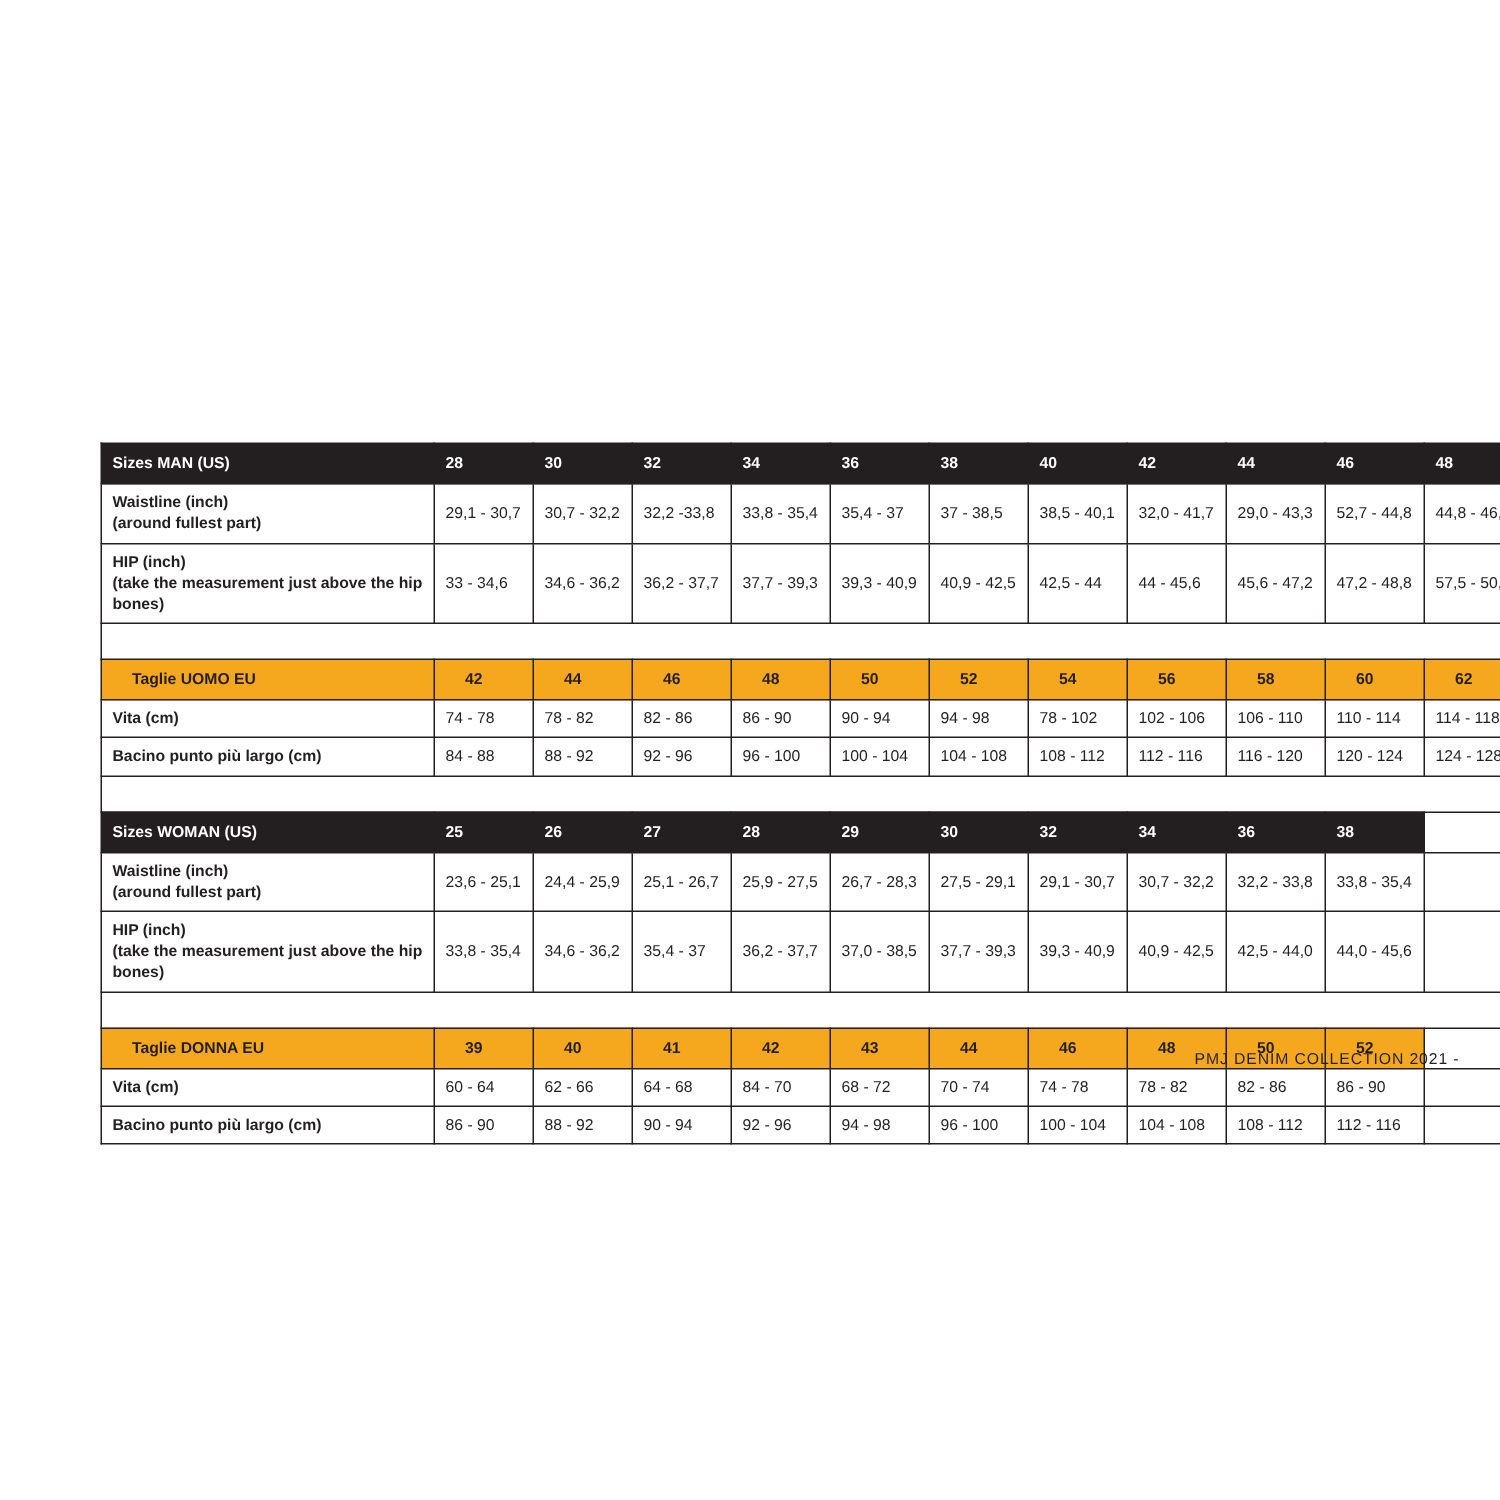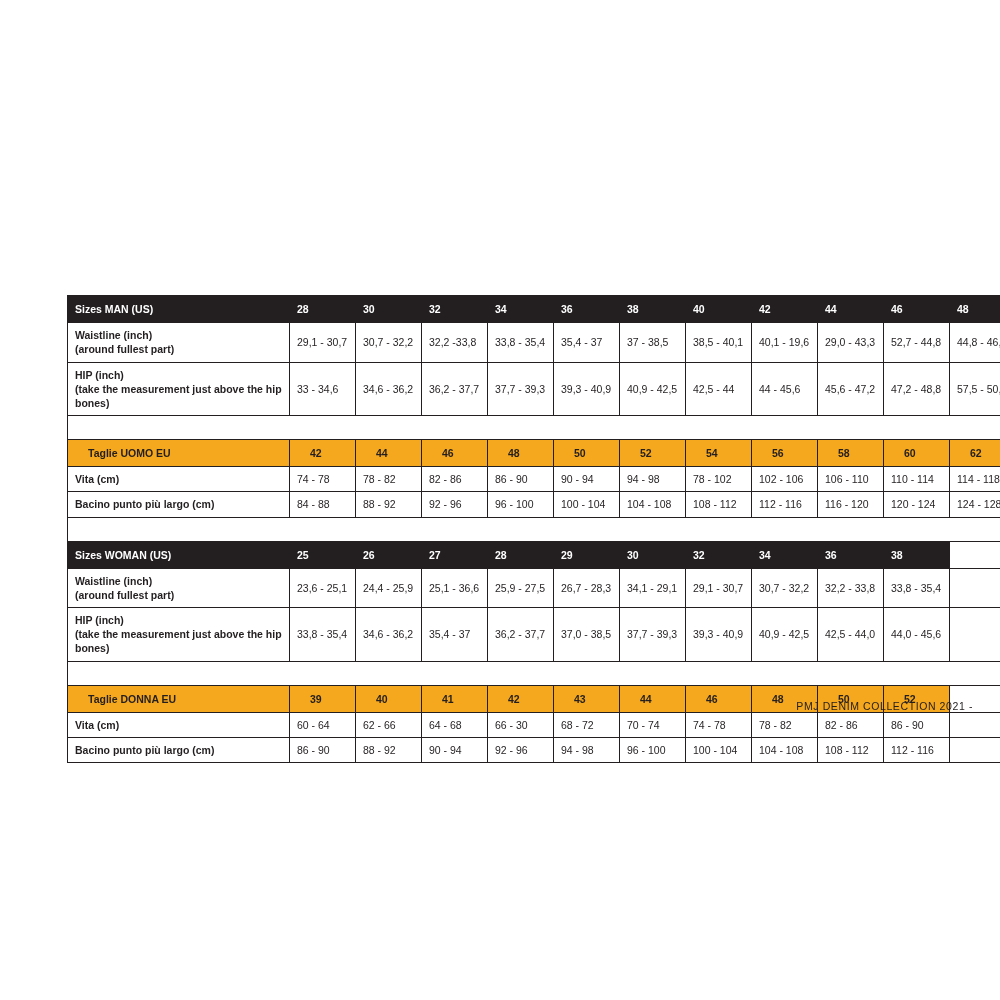--- a/index.html
+++ b/index.html
@@ -120,21 +120,21 @@
         <tr>
           <td class="label-cell">Waistline (inch)
 (around fullest part)</td>
           <td>29,1 - 30,7</td>
           <td>30,7 - 32,2</td>
           <td>32,2 -33,8</td>
           <td>33,8 - 35,4</td>
           <td>35,4 - 37</td>
           <td>37 - 38,5</td>
           <td>38,5 - 40,1</td>
-          <td>40,1 - 19,6</td>
+          <td>32,0 - 41,7</td>
           <td>29,0 - 43,3</td>
           <td>52,7 - 44,8</td>
           <td>44,8 - 46,4</td>
         </tr>
         <tr>
           <td class="label-cell">HIP (inch)
 (take the measurement just above the hip bones)</td>
           <td>33 - 34,6</td>
           <td>34,6 - 36,2</td>
           <td>36,2 - 37,7</td>
@@ -207,24 +207,24 @@
           <td>34</td>
           <td>36</td>
           <td>38</td>
           <td class="empty-cell"></td>
         </tr>
         <tr>
           <td class="label-cell">Waistline (inch)
 (around fullest part)</td>
           <td>23,6 - 25,1</td>
           <td>24,4 - 25,9</td>
-          <td>25,1 - 36,6</td>
+          <td>25,1 - 26,7</td>
           <td>25,9 - 27,5</td>
           <td>26,7 - 28,3</td>
-          <td>34,1 - 29,1</td>
+          <td>27,5 - 29,1</td>
           <td>29,1 - 30,7</td>
           <td>30,7 - 32,2</td>
           <td>32,2 - 33,8</td>
           <td>33,8 - 35,4</td>
           <td></td>
         </tr>
         <tr>
           <td class="label-cell">HIP (inch)
 (take the measurement just above the hip bones)</td>
           <td>33,8 - 35,4</td>
@@ -254,21 +254,21 @@
           <td>48</td>
           <td>50</td>
           <td>52</td>
           <td class="empty-cell"></td>
         </tr>
         <tr>
           <td class="label-cell">Vita (cm)</td>
           <td>60 - 64</td>
           <td>62 - 66</td>
           <td>64 - 68</td>
-          <td>66 - 30</td>
+          <td>84 - 70</td>
           <td>68 - 72</td>
           <td>70 - 74</td>
           <td>74 - 78</td>
           <td>78 - 82</td>
           <td>82 - 86</td>
           <td>86 - 90</td>
           <td></td>
         </tr>
         <tr>
           <td class="label-cell">Bacino punto più largo (cm)</td>

